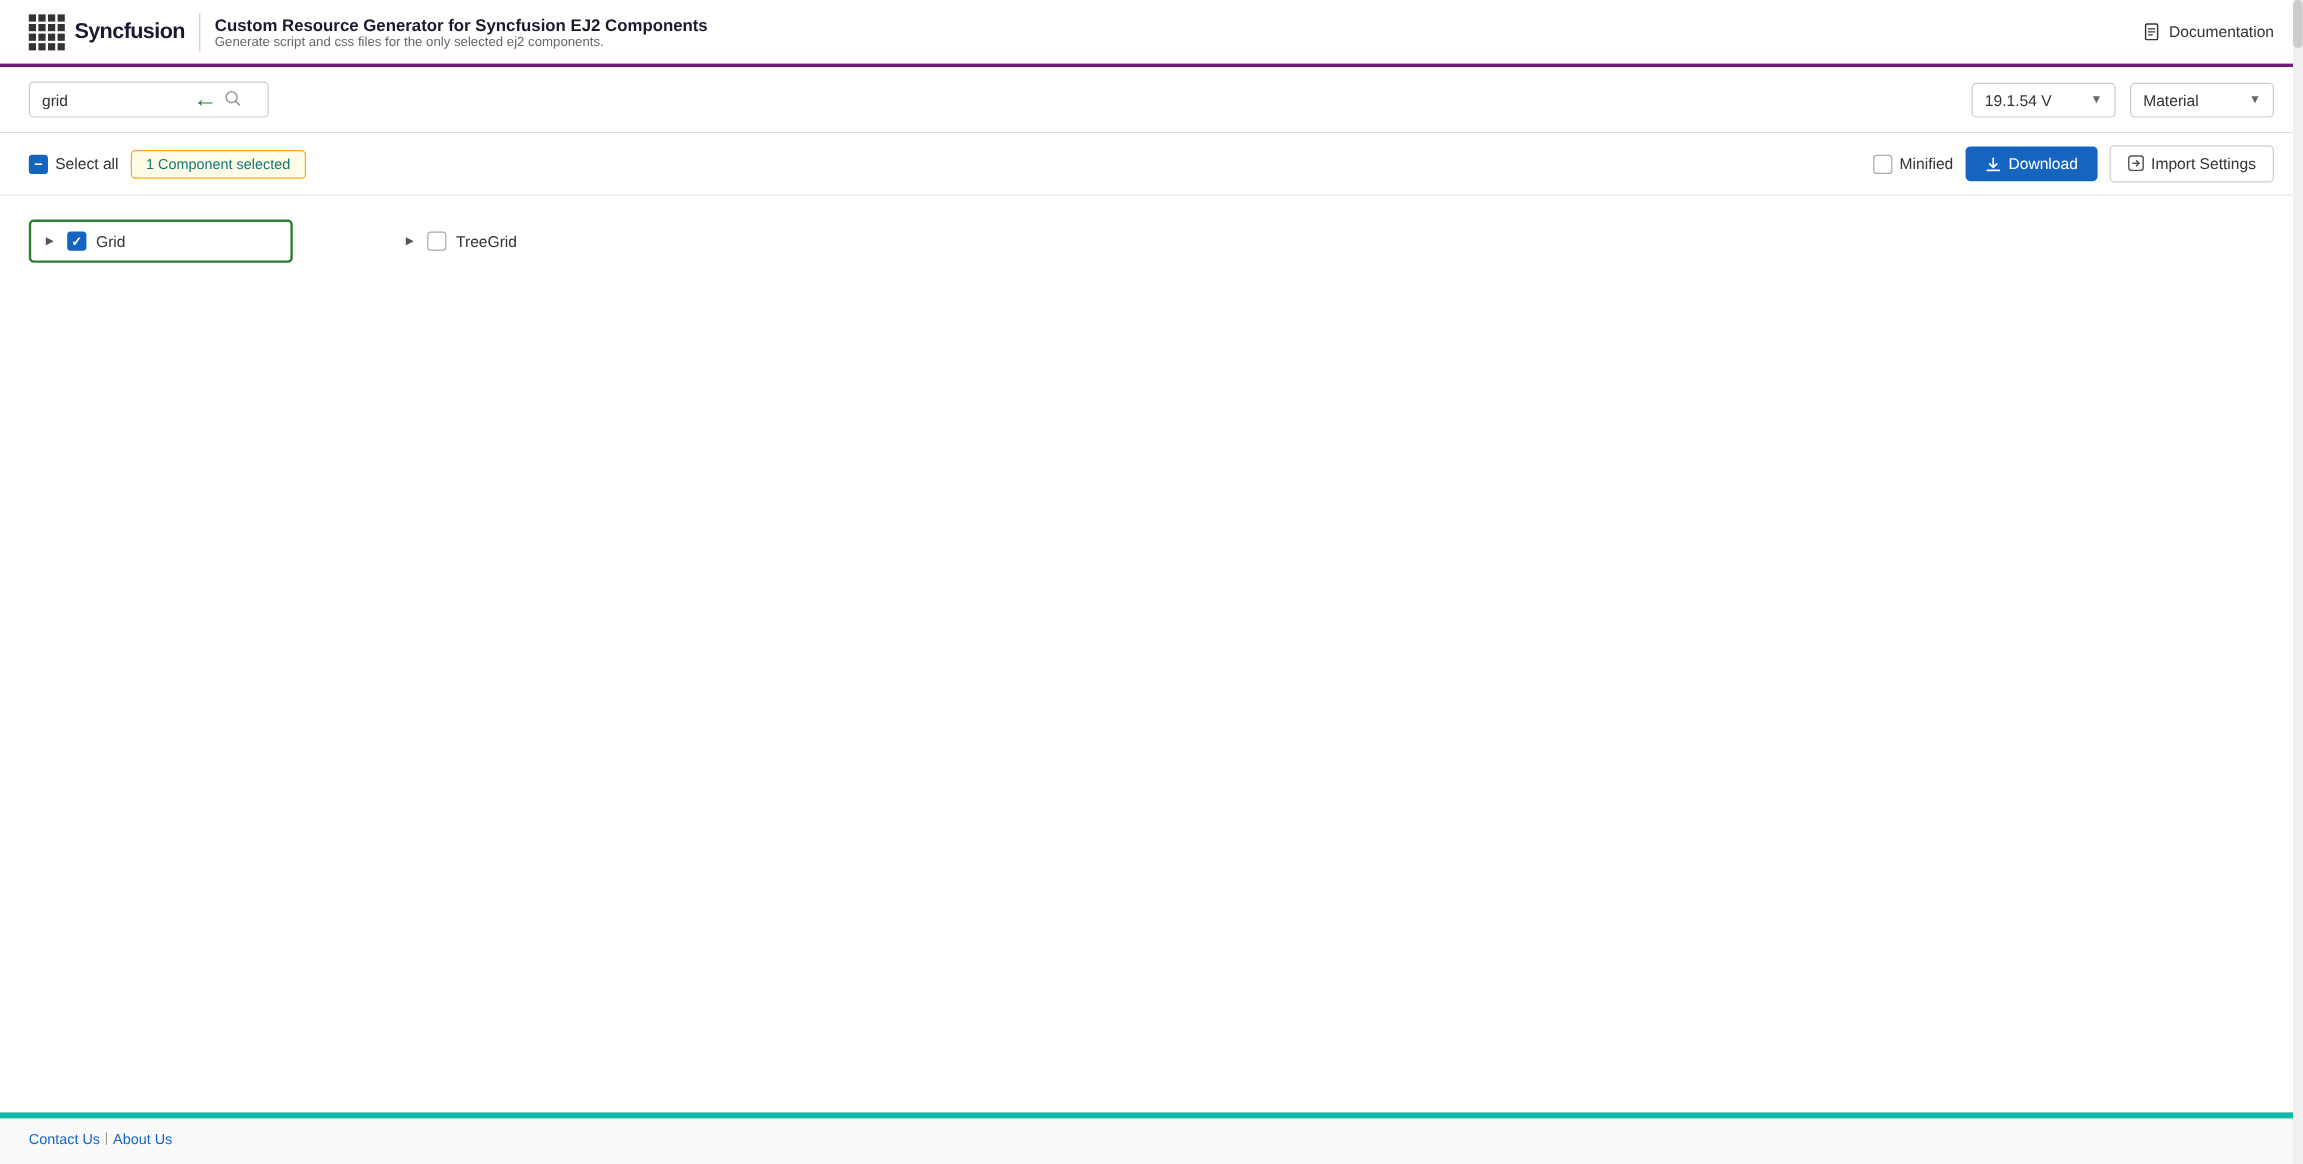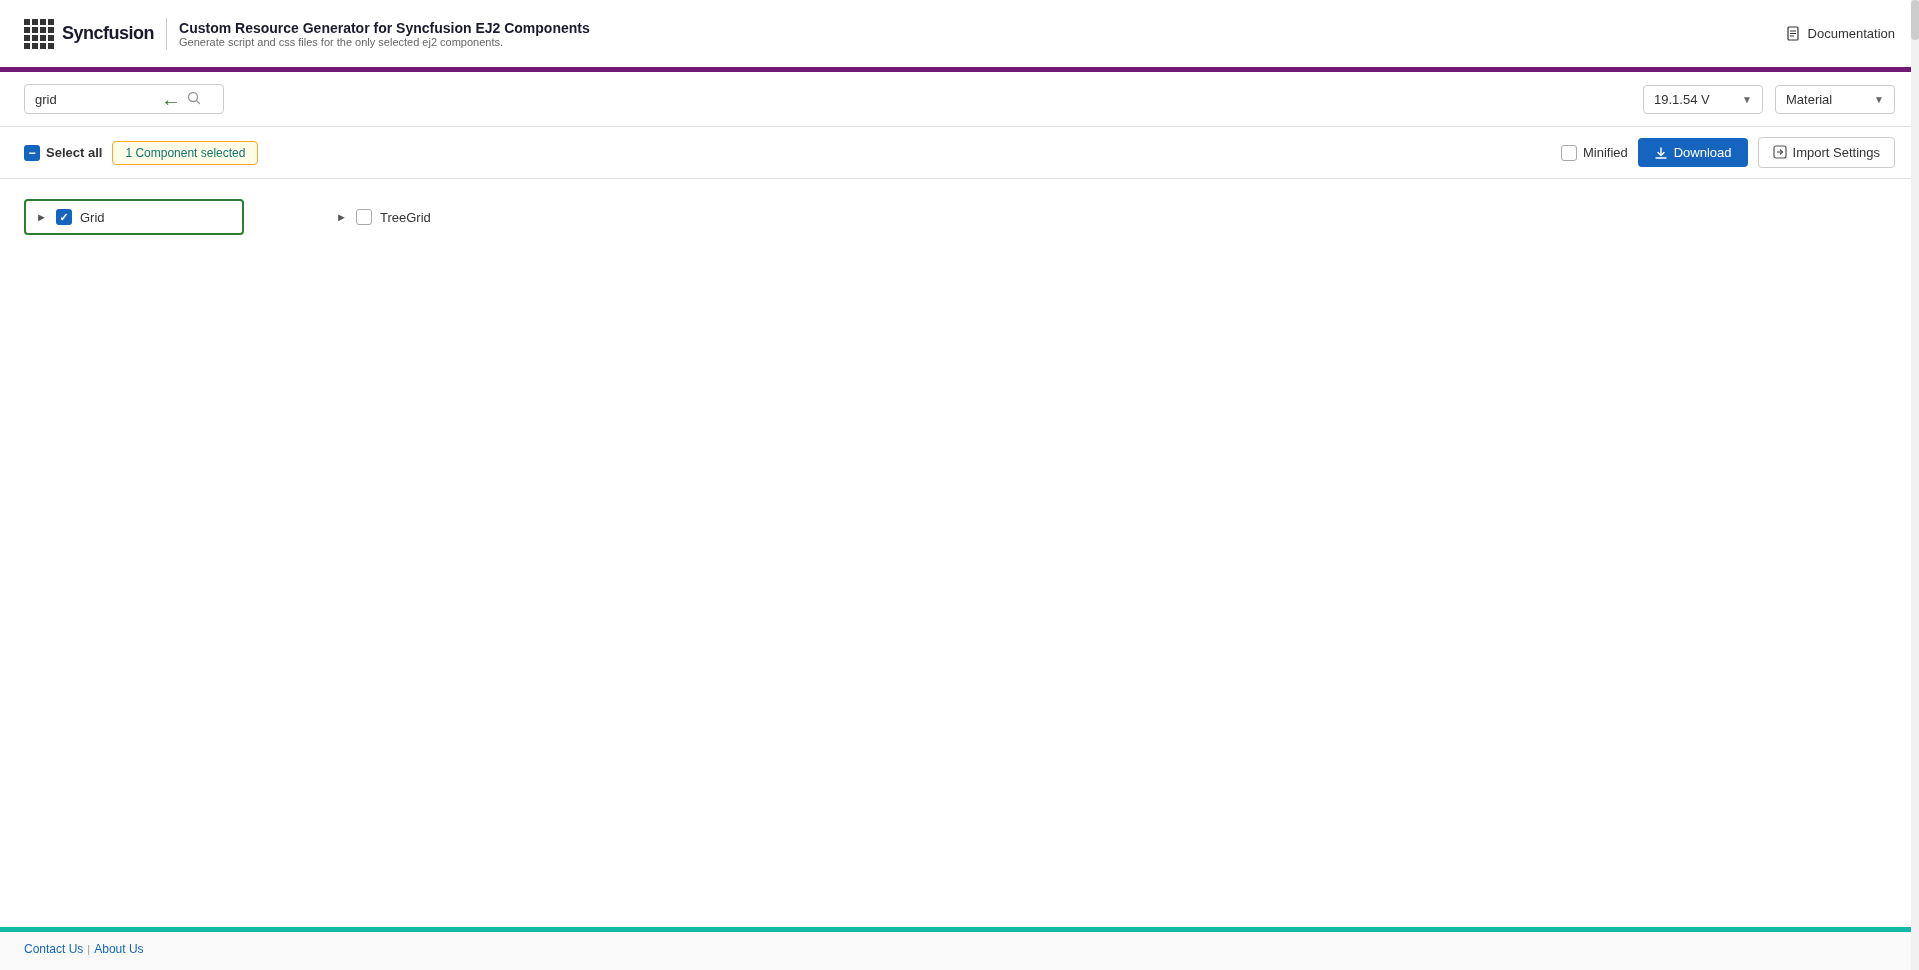--- a/index.html
+++ b/index.html
@@ -9,23 +9,23 @@
       background: #f5f5f5;
       color: #333;
       min-height: 970px;
       display: flex;
       flex-direction: column;
     }
 
     
     .header {
       background: #fff;
-      border-bottom: 5px solid #701a75;
+      border-bottom: 3px solid #701a75;
       padding: 0 24px;
-      height: 72px;
+      height: 56px;
       display: flex;
       align-items: center;
       justify-content: space-between;
       flex-shrink: 0;
     }
     .header-left {
       display: flex;
       align-items: center;
       gap: 12px;
     }
@@ -149,21 +149,20 @@
       display: flex;
       align-items: center;
       gap: 10px;
     }
     .select-all-checkbox {
       display: flex;
       align-items: center;
       gap: 6px;
       font-size: 13px;
       cursor: pointer;
-      font-weight: bold;
     }
     .checkbox-blue {
       width: 16px;
       height: 16px;
       background: #1565c0;
       border-radius: 3px;
       display: flex;
       align-items: center;
       justify-content: center;
       flex-shrink: 0;

